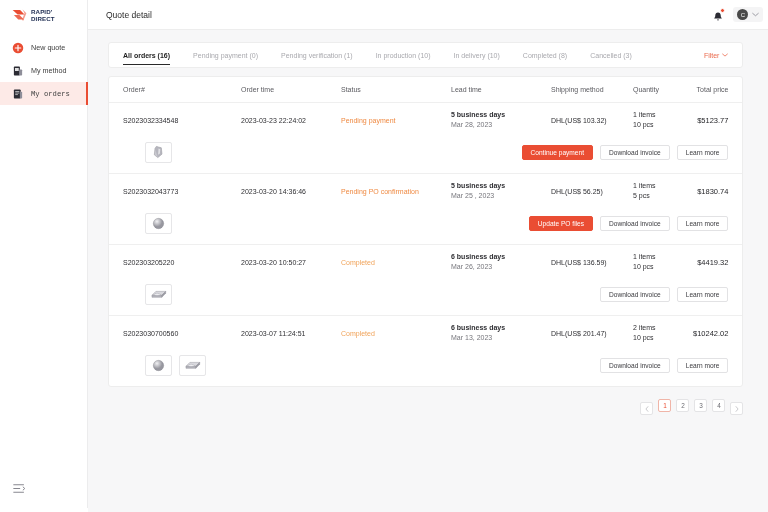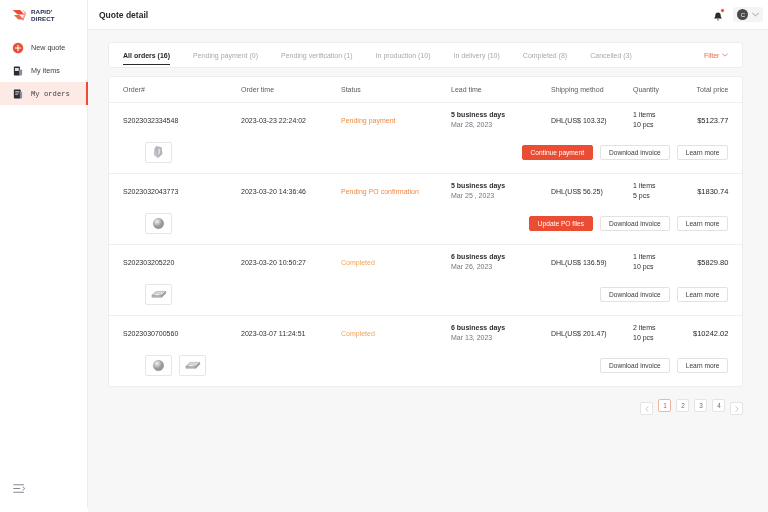--- a/index.html
+++ b/index.html
@@ -51,21 +51,21 @@
   }
 
   
   .main { flex: 1; display: flex; flex-direction: column; background: #ffffff; }
   .topbar {
     height: 30px; display: flex; align-items: center;
     padding: 0 12px 0 0; border-bottom: 1px solid #ededed;
     background:#fff;
   }
   .page-title {
-    font-size: 8.5px; color: #2a2a2a; margin-left: 11px; font-weight: 700;
+    font-size: 8.5px; color: #2a2a2a; margin-left: 18px; font-weight: 400;
   }
   .topbar-right { margin-left: auto; display: flex; align-items: center; gap: 9px; }
   .bell { position: relative; width: 12px; height: 12px; cursor: pointer; }
   .bell-dot {
     position: absolute; top: -1px; right: -1px;
     width: 5px; height: 5px; border-radius: 50%;
     background: #ea4d33; border: 1px solid #fff;
   }
   .user-chip {
     display: flex; align-items: center; gap: 4px;
@@ -197,21 +197,21 @@
         </svg>
         <span class="nav-label">New quote</span>
       </div>
 
       <div class="nav-item">
         <svg class="nav-icon" viewBox="0 0 16 16">
           <rect x="2.5" y="2" width="8" height="12" rx="1" fill="#2b2b33"></rect>
           <rect x="4" y="4" width="5" height="4" fill="#fff" opacity=".85"></rect>
           <rect x="9.5" y="6" width="4" height="8" rx="1" fill="#8e8e99"></rect>
         </svg>
-        <span class="nav-label">My items</span>
+        <span class="nav-label">My method</span>
       </div>
 
       <div class="nav-item active">
         <svg class="nav-icon" viewBox="0 0 16 16">
           <rect x="2.5" y="2" width="9" height="12" rx="1" fill="#2b2b33"></rect>
           <rect x="4.3" y="4" width="5.5" height="1" fill="#fff" opacity=".8"></rect>
           <rect x="4.3" y="6.2" width="5.5" height="1" fill="#fff" opacity=".8"></rect>
           <rect x="4.3" y="8.4" width="3.5" height="1" fill="#fff" opacity=".8"></rect>
           <rect x="10.5" y="5" width="3" height="9" rx="1" fill="#8e8e99"></rect>
         </svg>
@@ -355,21 +355,21 @@
                 <div class="c3"><span class="status completed">Completed</span></div>
                 <div class="c4 two-line">
                   <div class="strong">6 business days</div>
                   <div class="sub">Mar 26, 2023</div>
                 </div>
                 <div class="c5">DHL(US$ 136.59)</div>
                 <div class="c6 two-line">
                   <div>1 items</div>
                   <div>10 pcs</div>
                 </div>
-                <div class="c7 price">$5829.80</div>
+                <div class="c7 price">$4419.32</div>
               </div>
               <div class="order-actions">
                 <div class="thumbs">
                   <div class="thumb">
                     <svg width="17" height="12" viewBox="0 0 26 18">
                       <path d="M3 11 L9 5 L24 5 L18 11 Z" fill="#d8d8dd" stroke="#8d8d95" stroke-width=".7"></path>
                       <path d="M3 11 L18 11 L18 14 L3 14 Z" fill="#b4b4bc" stroke="#8d8d95" stroke-width=".7"></path>
                       <path d="M18 11 L24 5 L24 8 L18 14 Z" fill="#9a9aa3" stroke="#8d8d95" stroke-width=".7"></path>
                       <ellipse cx="11" cy="9.6" rx="4.5" ry="1.6" fill="#f0f0f3" stroke="#8d8d95" stroke-width=".5"></ellipse>
                     </svg>

